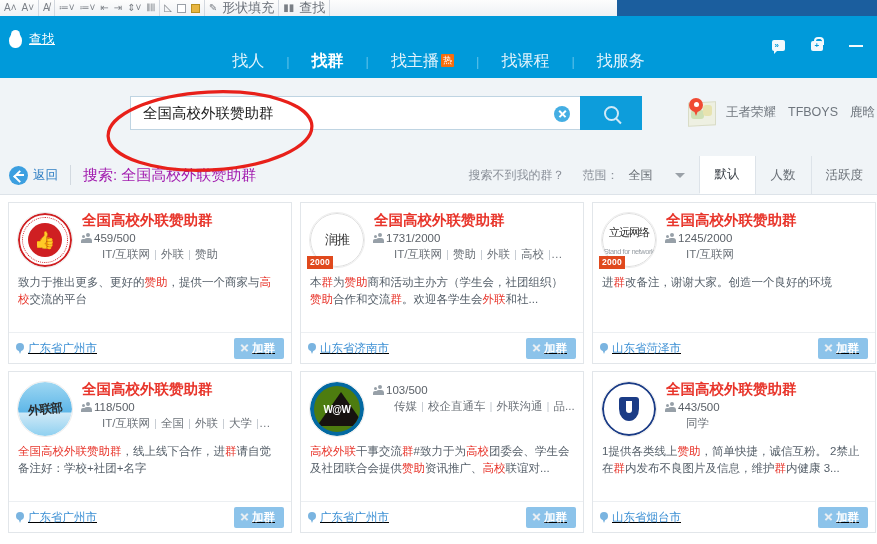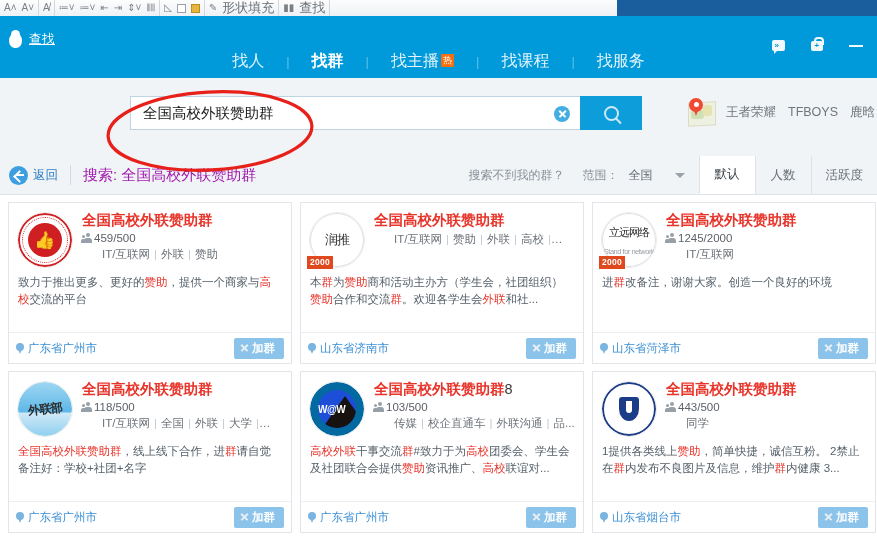--- a/index.html
+++ b/index.html
@@ -122,21 +122,21 @@
   .ppl:before{content:"";position:absolute;left:4px;top:0;width:4px;height:4px;background:#97a0a8;border-radius:50%;}
   .ppl:after{content:"";position:absolute;left:2px;top:5px;width:8px;height:5px;background:#97a0a8;border-radius:3px 3px 0 0;}
   .ppl .s{position:absolute;left:0px;top:2px;width:3px;height:3px;background:#97a0a8;border-radius:50%;}
   .ppl .s2{position:absolute;left:-1px;top:6px;width:5px;height:4px;background:#97a0a8;border-radius:2px 2px 0 0;}
   .card-tags{margin-top:3px;color:#6d737a;font-size:11.5px;white-space:nowrap;overflow:hidden;text-overflow:ellipsis;margin-left:20px;}
   .card-tags .tsep{color:#c4cad0;margin:0 4px;}
   .card-desc{padding:6px 9px 0 9px;color:#56606a;font-size:11.5px;line-height:17px;
     height:34px;overflow:hidden;}
   .card-desc em{font-style:normal;color:#e8352b;}
   .card-foot{position:absolute;left:0;bottom:0;width:100%;height:31px;border-top:1px solid #eceff2;
-    display:flex;align-items:center;box-sizing:border-box;padding:0 7px;}
+    display:flex;align-items:center;box-sizing:border-box;padding:0 7px;text-decoration:underline;}
   .loc{display:flex;align-items:center;gap:4px;color:#3b8fd4;font-size:11.5px;cursor:pointer;}
   .pin-s{width:8px;height:11px;position:relative;flex:0 0 8px;}
   .pin-s:before{content:"";position:absolute;left:0;top:0;width:8px;height:8px;border-radius:50%;background:#7ab4e0;}
   .pin-s:after{content:"";position:absolute;left:2px;top:6px;border-left:2px solid transparent;
     border-right:2px solid transparent;border-top:5px solid #7ab4e0;}
   .join{margin-left:auto;background:#8cc3ea;color:#fff;font-size:11.5px;font-weight:bold;padding:3px 9px 3px 6px;
     border-radius:2px;display:flex;align-items:center;gap:3px;cursor:pointer;}
   .join .x{width:9px;height:9px;position:relative;flex:0 0 9px;}
   .join .x:before,.join .x:after{content:"";position:absolute;left:0;top:3.7px;width:9px;height:1.7px;background:#e8eef3;}
   .join .x:before{transform:rotate(45deg);} .join .x:after{transform:rotate(-45deg);}
@@ -148,22 +148,22 @@
     align-items:center;justify-content:center;color:#fff;font-size:17px;}
   .av-thumb .ring{position:absolute;left:2px;top:2px;right:2px;bottom:2px;border-radius:50%;
     border:1px dotted #cf1f22;}
   .av-cn{width:54px;height:54px;border-radius:50%;border:1px solid #dcdcdc;box-sizing:border-box;
     display:flex;align-items:center;justify-content:center;flex-direction:column;background:#fff;}
   .av-cn .t{font-size:13px;color:#2b2b2b;font-weight:normal;letter-spacing:-1px;}
   .av-cn .t2{font-size:7.5px;color:#9aa0a6;letter-spacing:-.5px;margin-top:7px;}
   .av-blue{width:54px;height:54px;border-radius:50%;background:linear-gradient(#9ed7f2,#5fb7e8 55%,#cfe9f7 58%,#8fd0f0);
     display:flex;align-items:center;justify-content:center;}
   .av-blue .t{color:#2b2b2b;font-size:12px;font-weight:bold;letter-spacing:-.5px;transform:rotate(-6deg);}
-  .av-star{width:54px;height:54px;border-radius:50%;background:#1d4ed8;border:8px solid #0369a1;
-    box-sizing:border-box;position:relative;display:flex;align-items:center;overflow:hidden;}
+  .av-star{width:54px;height:54px;border-radius:50%;background:#4d7c0f;border:4px solid #0369a1;
+    box-sizing:border-box;position:relative;display:flex;align-items:center;justify-content:center;overflow:hidden;}
   .av-star .st{width:0;height:0;position:absolute;left:3px;top:6px;
     border-left:24px solid transparent;border-right:24px solid transparent;border-bottom:34px solid #17120f;}
   .av-star .lbl{position:relative;color:#fff;font-size:10px;font-weight:bold;z-index:2;letter-spacing:-.5px;}
   .av-uni{width:54px;height:54px;border-radius:50%;background:#fff;border:2px solid #1b3c86;
     box-sizing:border-box;position:relative;display:flex;align-items:center;justify-content:center;}
   .av-uni .sh{width:20px;height:24px;background:#1b3c86;border-radius:3px 3px 50% 50%;position:relative;}
   .av-uni .sh:after{content:"";position:absolute;left:7px;top:4px;width:6px;height:12px;background:#fff;border-radius:0 0 4px 4px;}
 
   
   .annot{position:absolute;left:103px;top:88px;width:214px;height:86px;pointer-events:none;z-index:40;}
@@ -337,20 +337,27 @@
             <div class="av-cn">
                 <span class="t">润推</span>
               </div>
           </div>
           <span class="cap-badge">2000</span>
         </div>
         <div class="card-meta">
           <div class="card-title">
             <span>全国高校外联赞助群</span><span class="plain"></span>
           </div>
+          <div class="card-count">
+            <span class="ppl">
+                <span class="s"></span>
+                <span class="s2"></span>
+              </span>
+            <span>1731/2000</span>
+          </div>
           <div class="card-tags"><span>IT/互联网</span><span class="tsep">|</span><span>赞助</span><span class="tsep">|</span><span>外联</span><span class="tsep">|</span><span>高校</span><span class="tsep">|</span><span>社...</span></div>
         </div>
       </div>
       <div class="card-desc"><span>本</span><em>群</em><span>为</span><em>赞助</em><span>商和活动主办方（学生会，社团组织）</span><em>赞助</em><span>合作和交流</span><em>群</em><span>。欢迎各学生会</span><em>外联</em><span>和社...</span></div>
       <div class="card-foot">
         <span class="loc">
           <span class="pin-s"></span>
           <span>山东省济南市</span>
         </span>
         <span class="join">
@@ -438,23 +445,20 @@
       <div class="card-top">
         <div class="avatar-wrap">
           <div class="avatar">
             <div class="av-star">
                 <span class="st"></span>
                 <span class="lbl">W@W</span>
               </div>
           </div>
         </div>
         <div class="card-meta">
-          <div class="card-title">
-            <span>全国高校外联赞助群</span><span class="plain">8</span>
-          </div>
           <div class="card-count">
             <span class="ppl">
                 <span class="s"></span>
                 <span class="s2"></span>
               </span>
             <span>103/500</span>
           </div>
           <div class="card-tags"><span>传媒</span><span class="tsep">|</span><span>校企直通车</span><span class="tsep">|</span><span>外联沟通</span><span class="tsep">|</span><span>品...</span></div>
         </div>
       </div>

